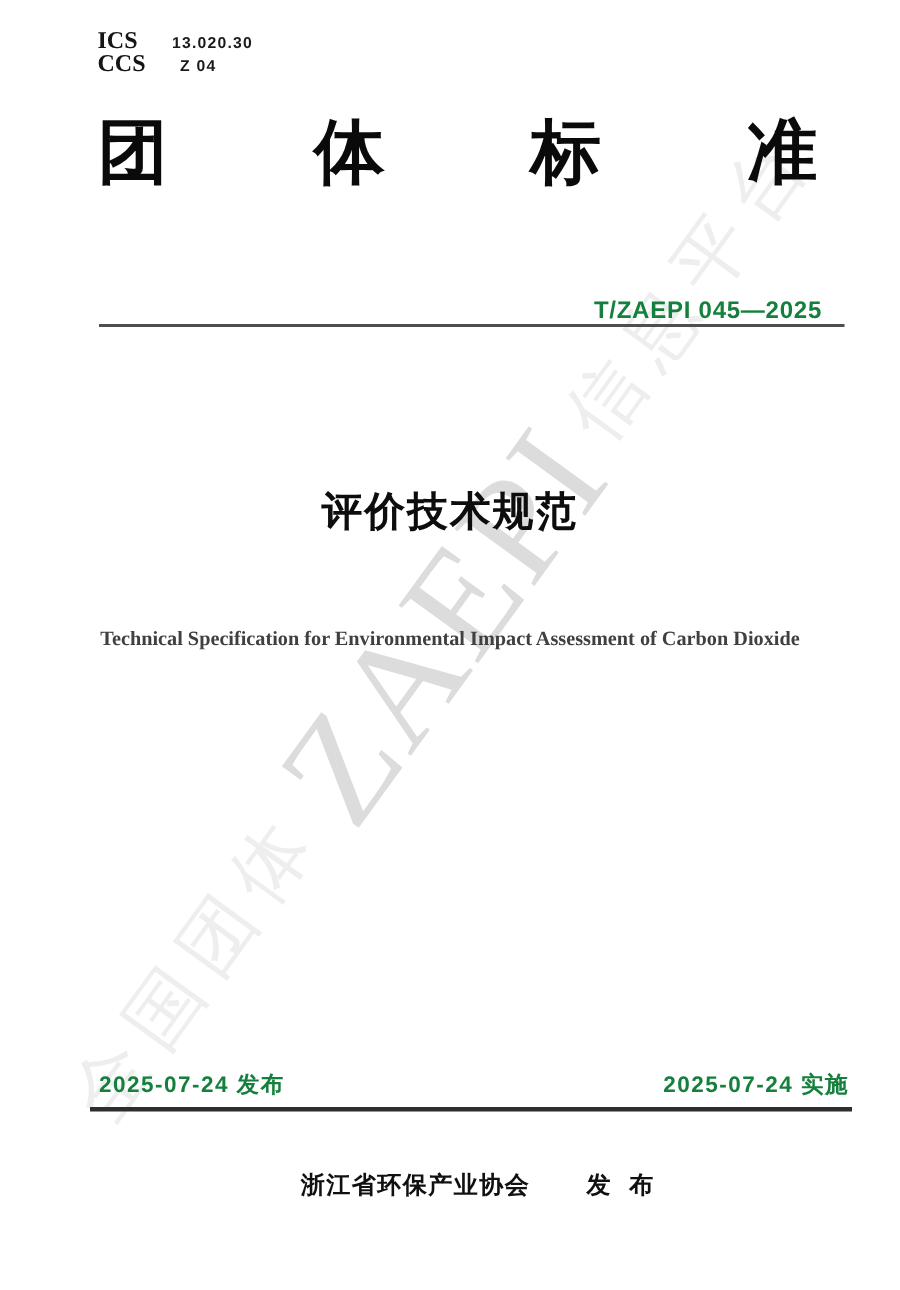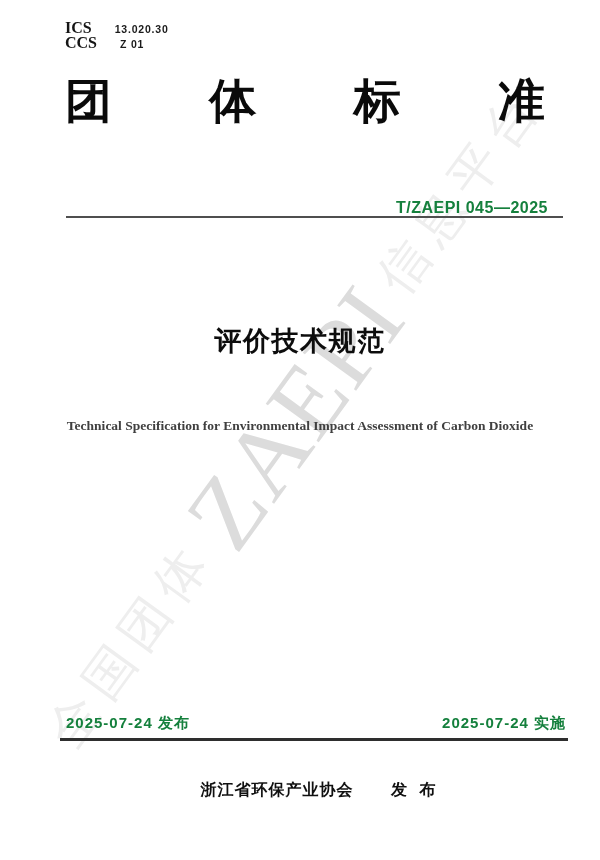--- a/index.html
+++ b/index.html
@@ -180,21 +180,21 @@
     <span class="wm-cn">信息平台</span>
   </div>
 
   <div class="content">
 
     <div class="ics-block">
       <div>
         <span class="ics-label">ICS</span><span class="ics-value">13.020.30</span>
       </div>
       <div>
-        <span class="ics-label">CCS</span><span class="ics-value">Z 01</span>
+        <span class="ics-label">CCS</span><span class="ics-value">Z 04</span>
       </div>
     </div>
 
     <div class="doc-type">
       <span>团</span>
       <span>体</span>
       <span>标</span>
       <span>准</span>
     </div>
 

